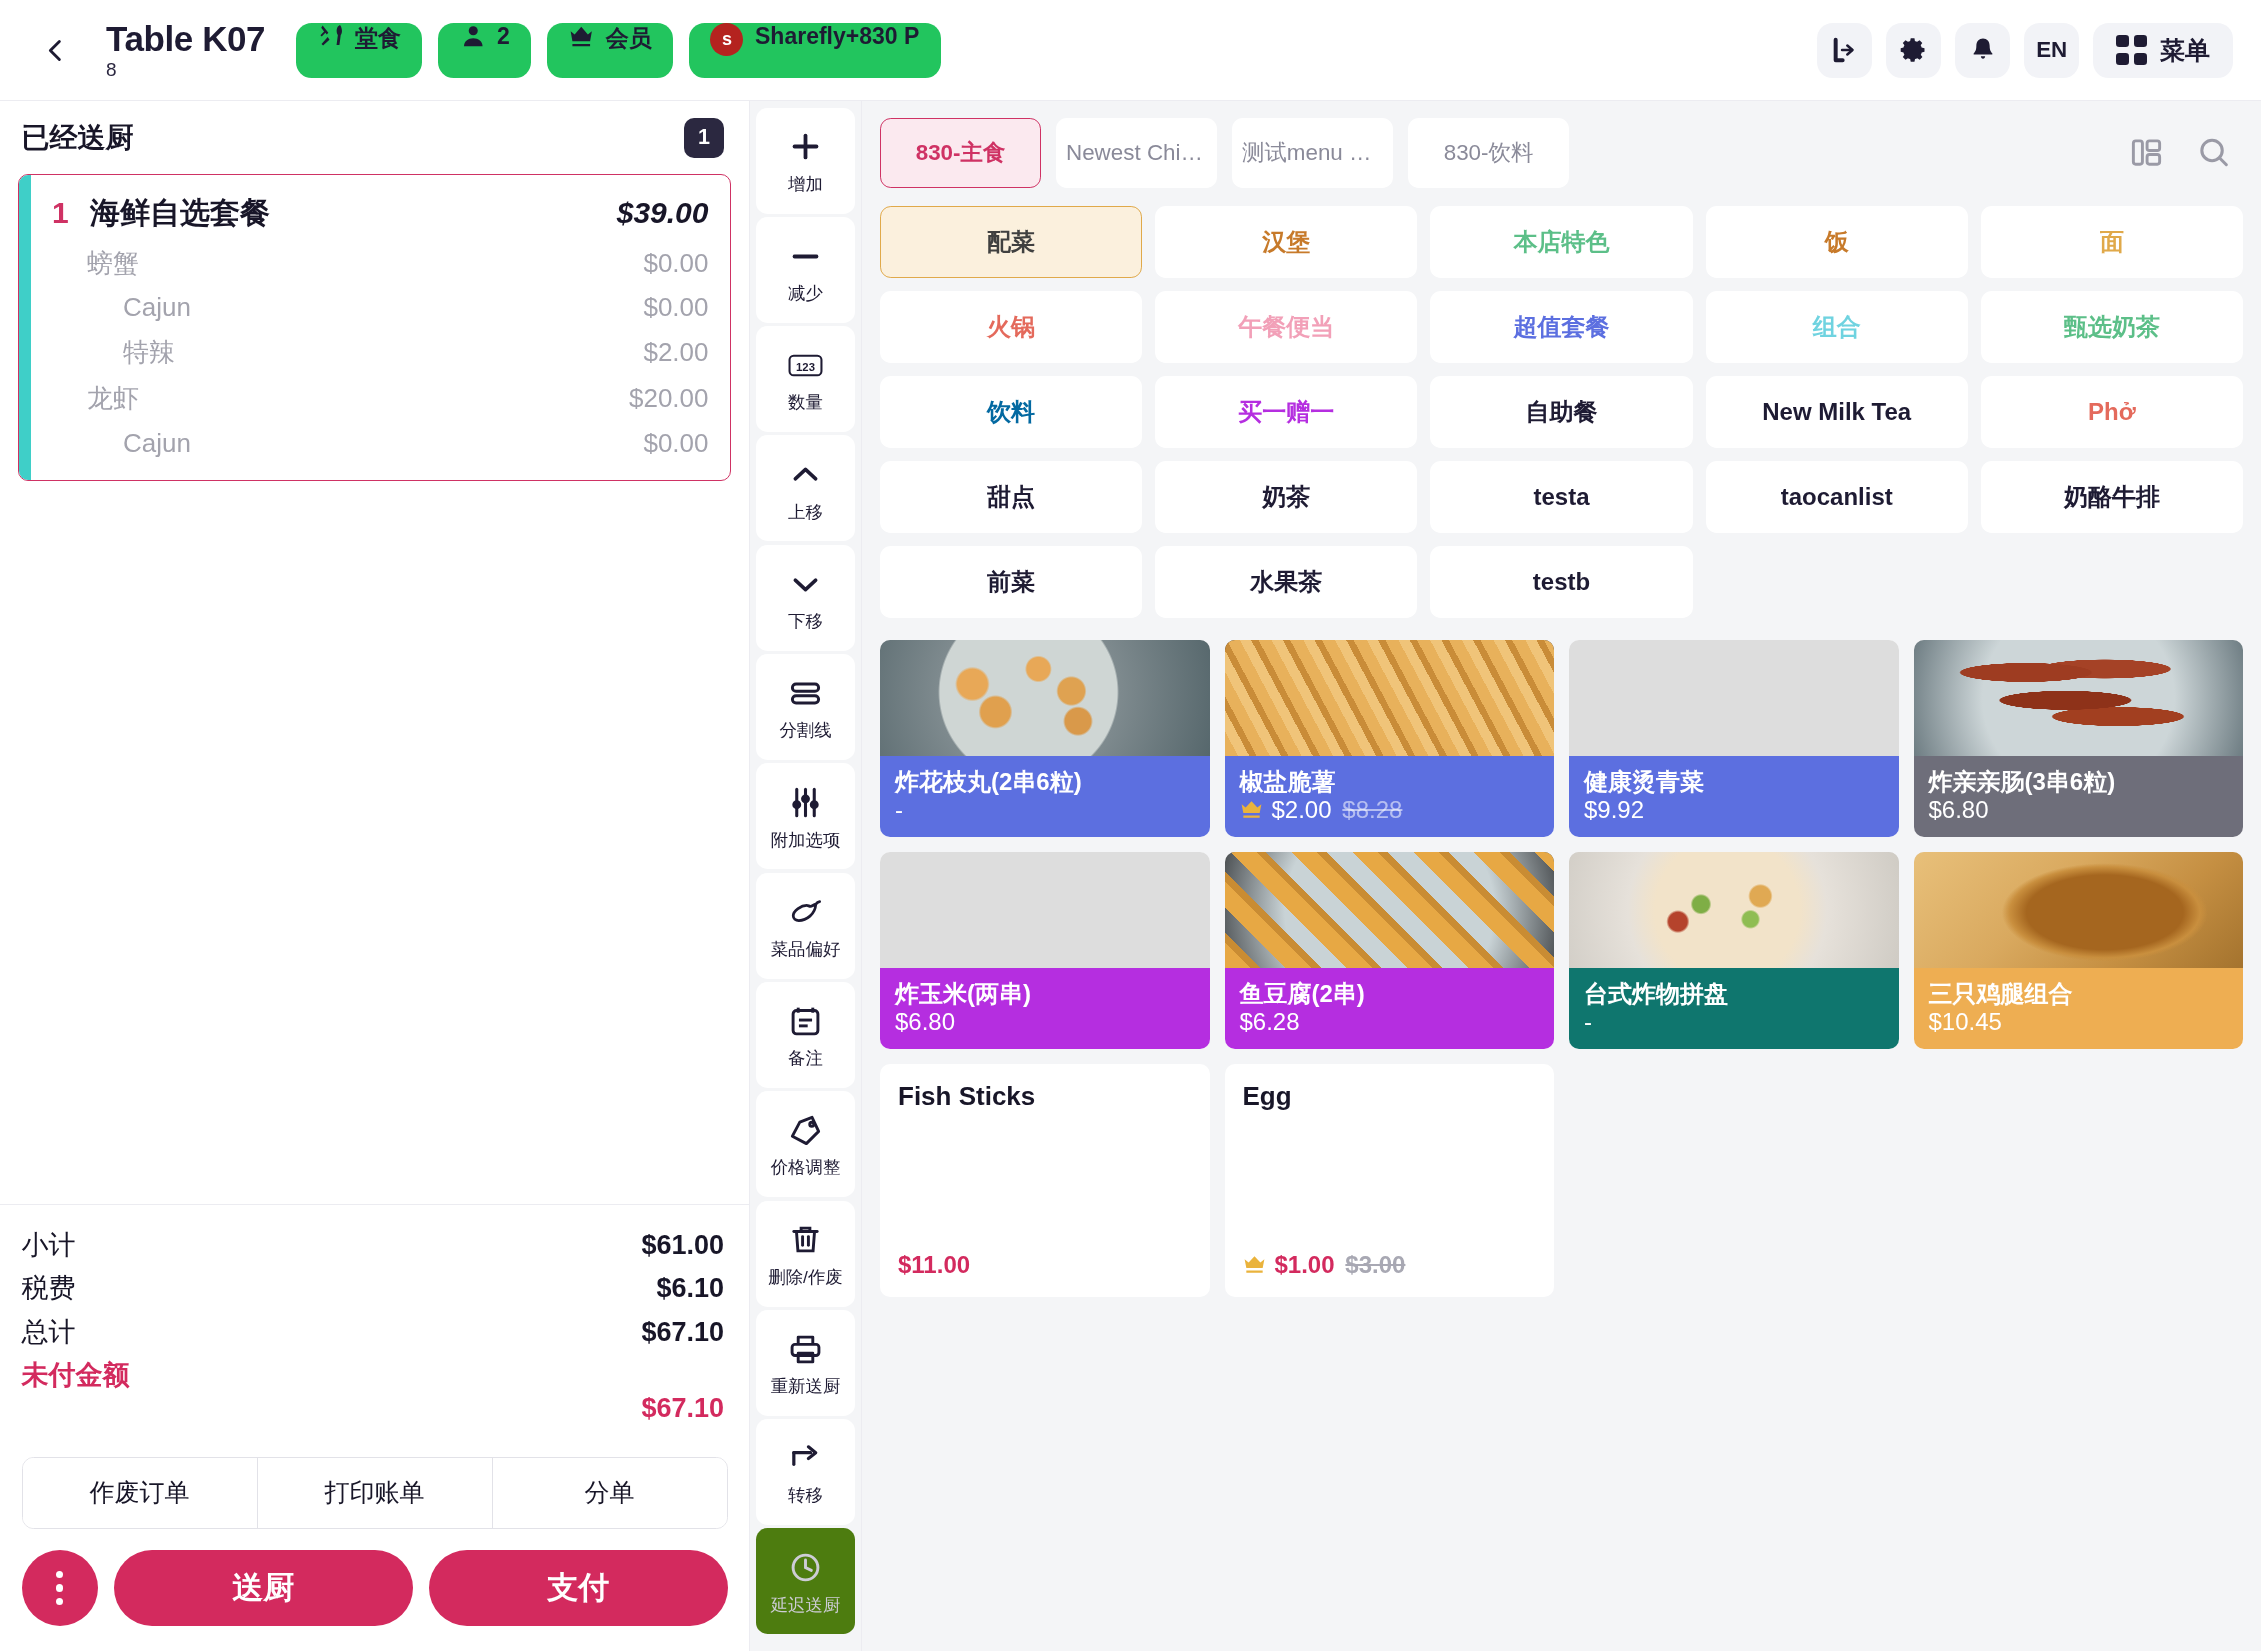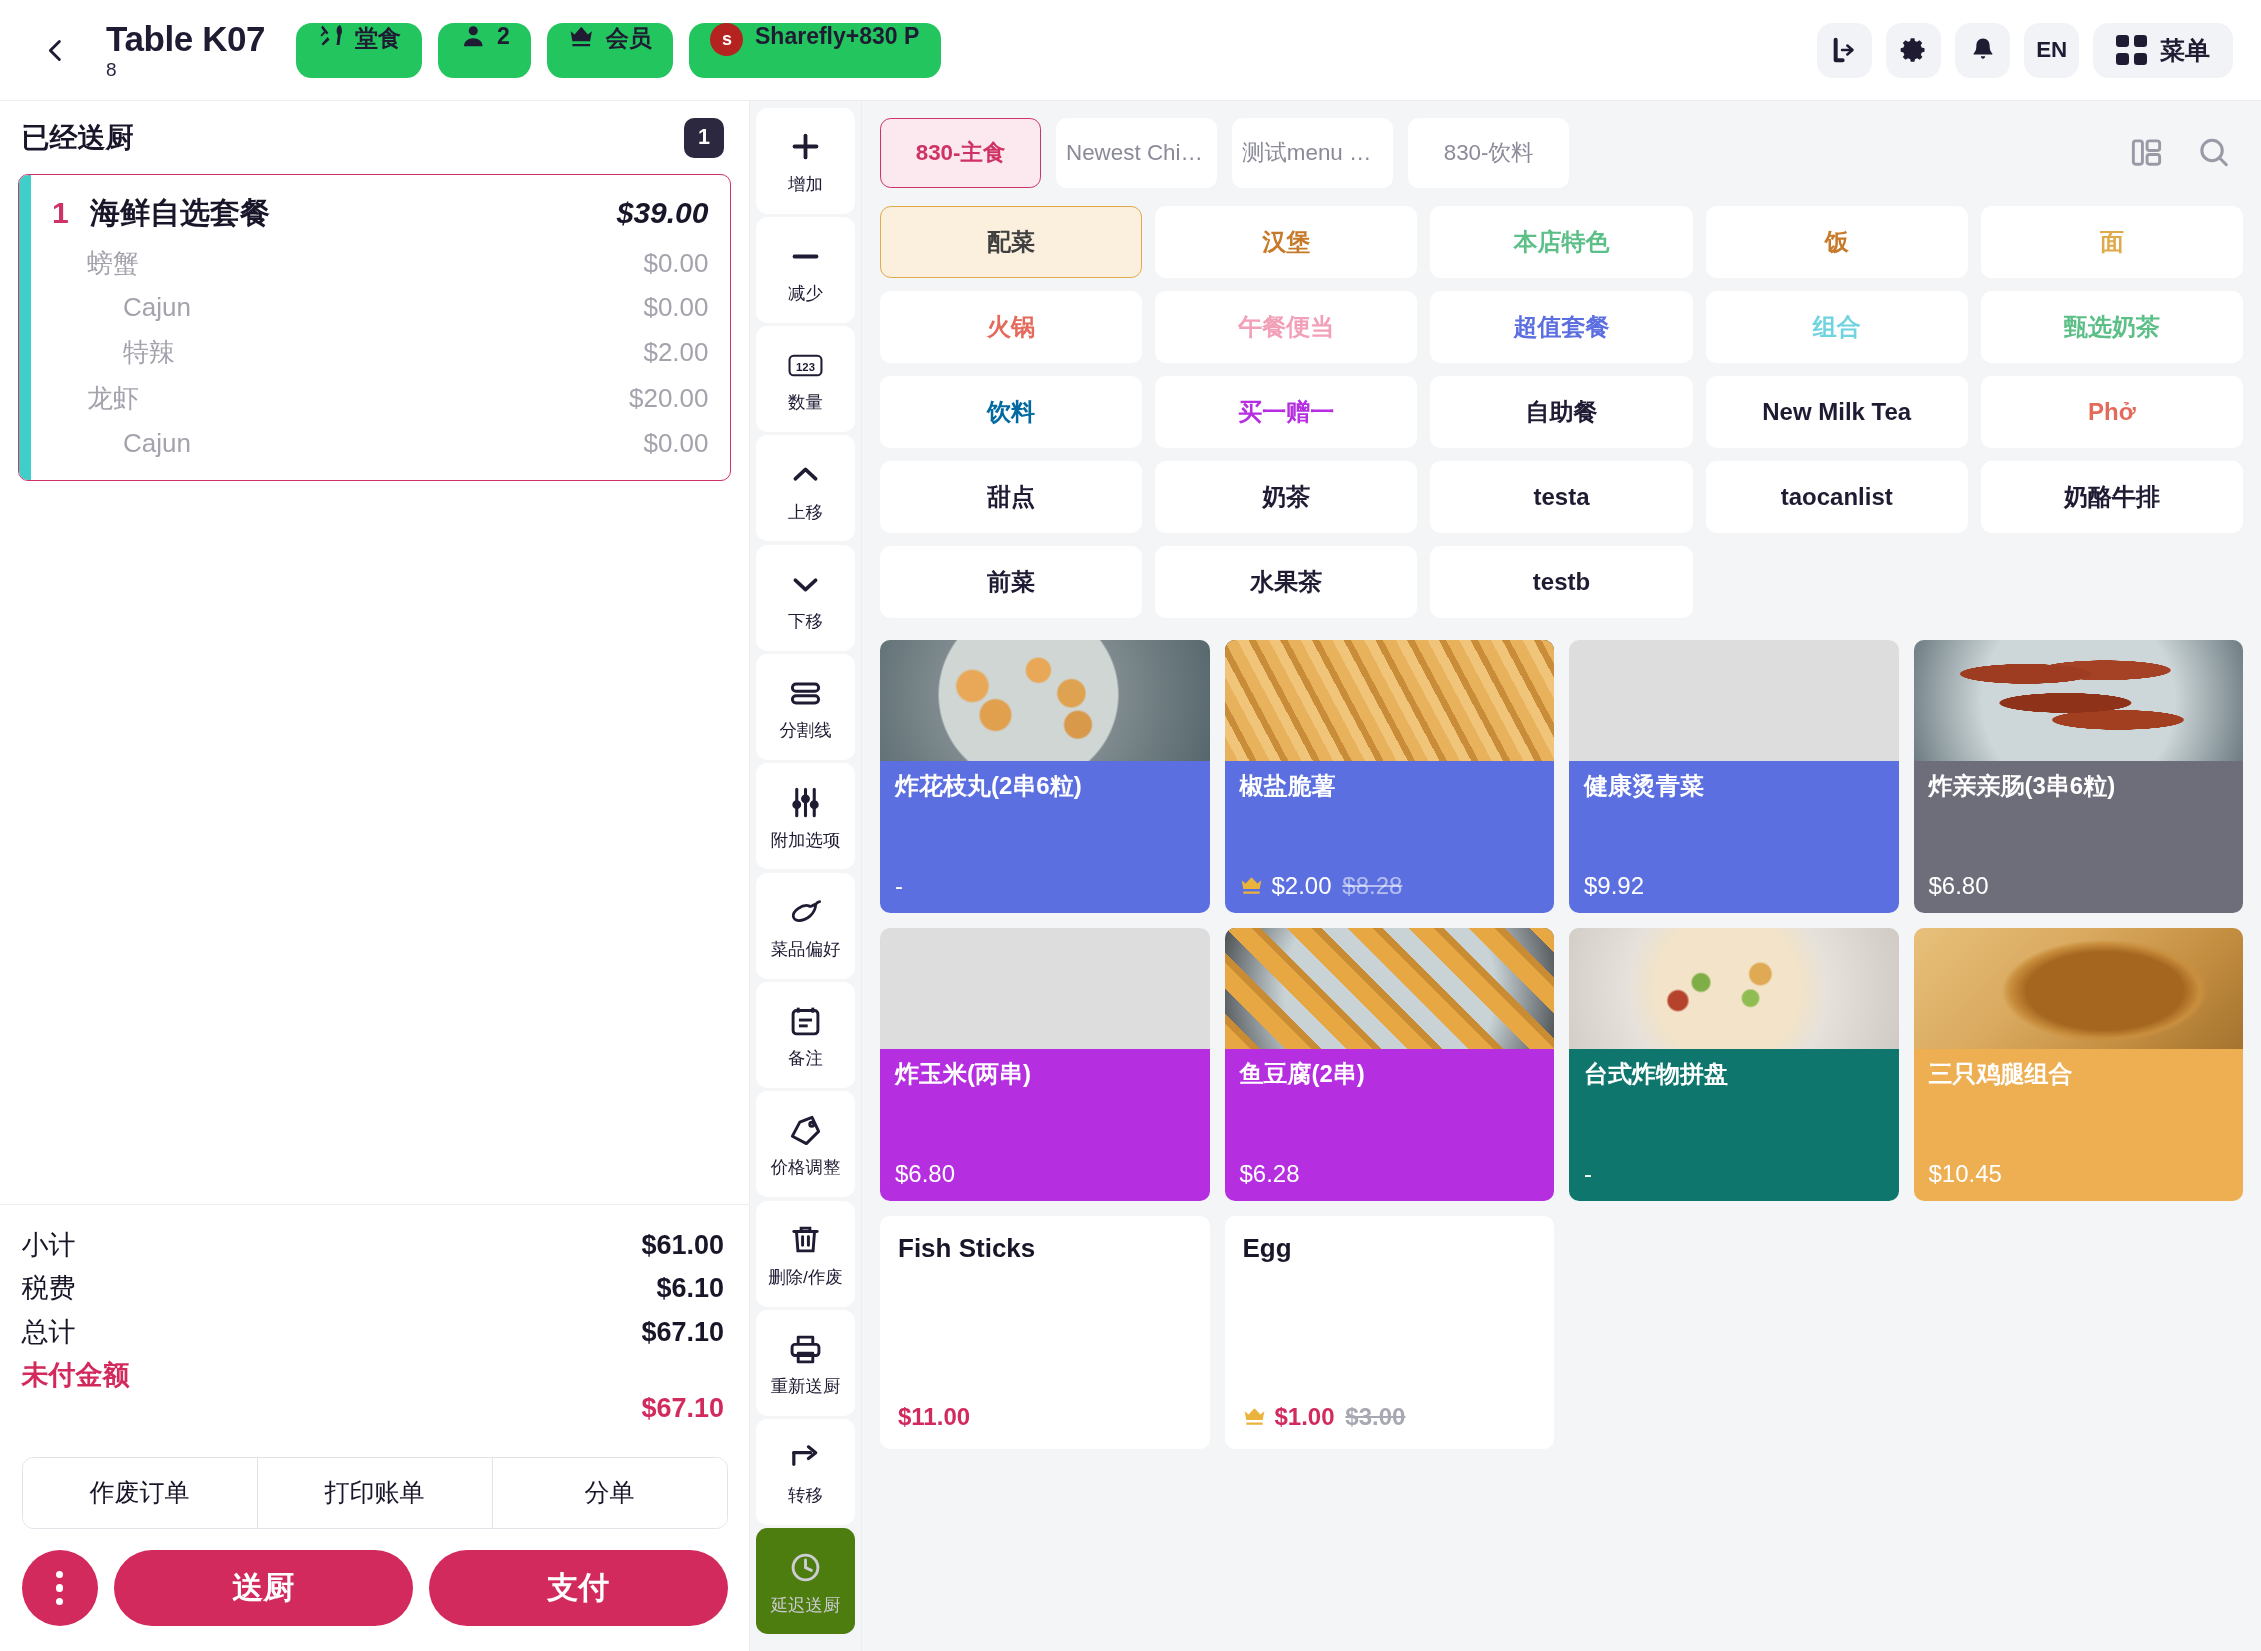--- a/index.html
+++ b/index.html
@@ -207,21 +207,21 @@
   .card-grid {
     display: grid;
     grid-template-columns: repeat(4, 1fr);
     gap: 15px;
     padding: 21.5px 18px 18px 18px;
     align-content: start;
     overflow: hidden;
   }
   .pcard {
     border-radius: 10px; overflow: hidden; background:#fff;
-    height: 273px; display:flex; flex-direction:column; cursor:pointer;
+    height: 197px; display:flex; flex-direction:column; cursor:pointer;
   }
   .pcard .thumb { height: 121px; width: 100%; position: relative; overflow:hidden; background:#ddd; }
   .pcard .thumb .ph { position:absolute; inset:0; }
   .pcard .band { flex: 1; padding: 11.6px 15px 13.2px 15px; display:flex; flex-direction:column; }
   .pcard .pname { font-size: 24px; font-weight: 700; color:#fff; line-height: 1.15; }
   .pcard .pprice-row { margin-top: auto; display:flex; align-items:center; font-size: 24px; color:#fff; }
   .pcard .crown { margin-right: 9px; display:inline-flex; }
   .pcard .crown svg { width: 23px; height: 19px; }
   .pcard .orig { margin-left: 10.8px; color: rgba(255,255,255,0.55); text-decoration: line-through; }
 

